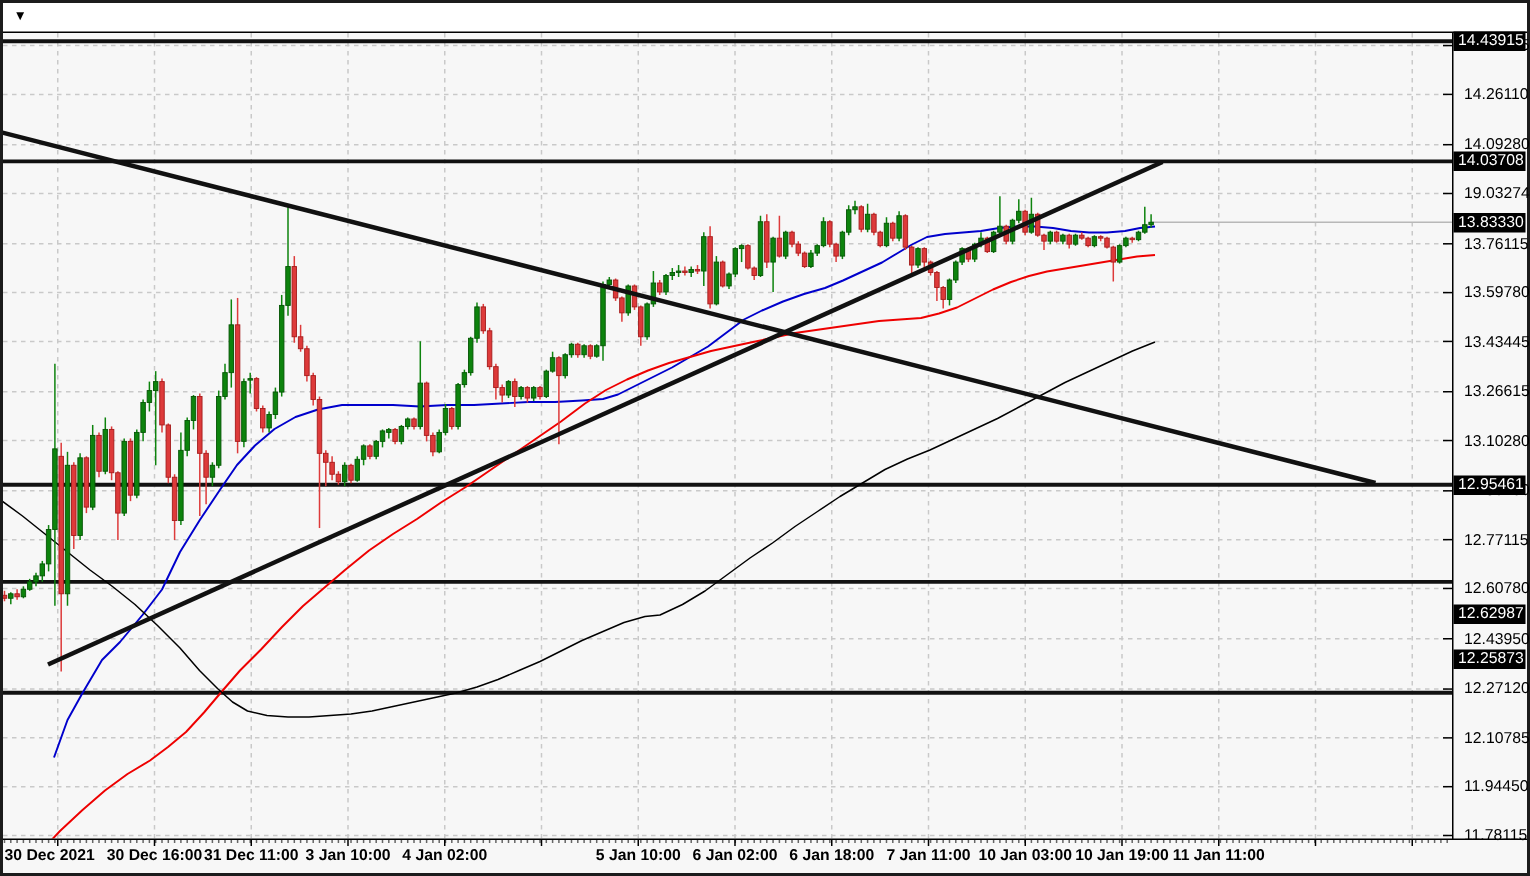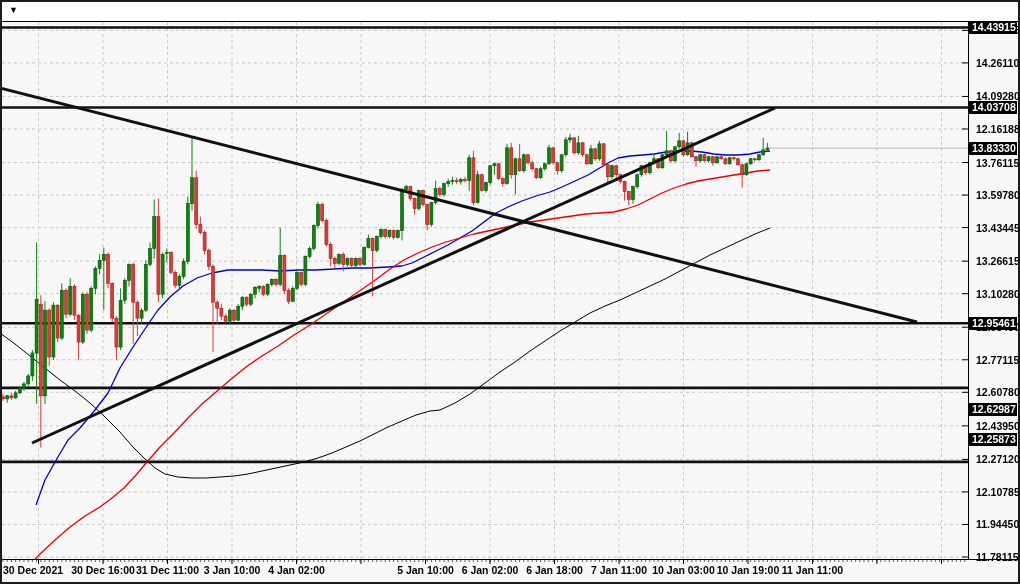--- a/index.html
+++ b/index.html
@@ -13,26 +13,26 @@
     border-bottom:1px solid #000;display:flex;align-items:center;gap:7px;
     padding-left:7px;box-sizing:border-box;font-size:11px;font-weight:700;color:#000;
   }
   .tri{font-size:9px;line-height:1;transform:translateY(-1px);}
   #chart-svg{position:absolute;left:0;top:0;}
   .price-axis{position:absolute;left:969px;top:22px;width:49px;bottom:2px;}
   .axis-sep{position:absolute;left:968px;top:22px;width:1px;height:538px;background:#000;}
   .time-axis-line{position:absolute;left:2px;right:2px;top:559px;height:1px;background:#000;}
   .time-axis{position:absolute;left:0;top:562px;right:52px;height:18px;}
   .ptick{
-    position:absolute;left:7px;height:12px;font-size:10.5px;font-weight:700;color:#000;
+    position:absolute;left:7px;height:12px;font-size:10.5px;font-weight:400;color:#000;
     white-space:nowrap;line-height:12px;text-align:right;
   }
   .pbox{
     position:absolute;left:0;width:48px;height:13px;background:#000;color:#fff;
-    font-size:10.5px;font-weight:700;line-height:13px;padding-left:3px;
+    font-size:10.5px;font-weight:400;line-height:13px;padding-left:3px;
     box-sizing:border-box;white-space:nowrap;letter-spacing:0;
   }
   .tlabel{
     position:absolute;top:2px;font-size:10.5px;font-weight:700;color:#000;white-space:nowrap;
     transform:translateX(-50%);
   }
   .tlabel.first{transform:none;}
 </style>
 </head>
 <body>
@@ -725,21 +725,21 @@
     <span class="tri">▼</span>
   </div>
 
   <div class="axis-sep"></div>
   <div class="time-axis-line"></div>
 
   <div class="price-axis" id="price-axis">
       <div class="ptick" style="top: 2px;">14.42445</div>
       <div class="ptick" style="top: 35px;">14.26110</div>
       <div class="ptick" style="top: 68px;">14.09280</div>
-      <div class="ptick" style="top: 101px;">12.16188</div>
+      <div class="ptick" style="top: 101px;">19.03274</div>
       <div class="ptick" style="top: 135px;">13.76115</div>
       <div class="ptick" style="top: 167px;">13.59780</div>
       <div class="ptick" style="top: 200px;">13.43445</div>
       <div class="ptick" style="top: 233px;">13.26615</div>
       <div class="ptick" style="top: 266px;">13.10280</div>
       <div class="ptick" style="top: 299px;">12.93450</div>
       <div class="ptick" style="top: 332px;">12.77115</div>
       <div class="ptick" style="top: 364px;">12.60780</div>
       <div class="ptick" style="top: 398px;">12.43950</div>
       <div class="ptick" style="top: 431px;">12.27120</div>

